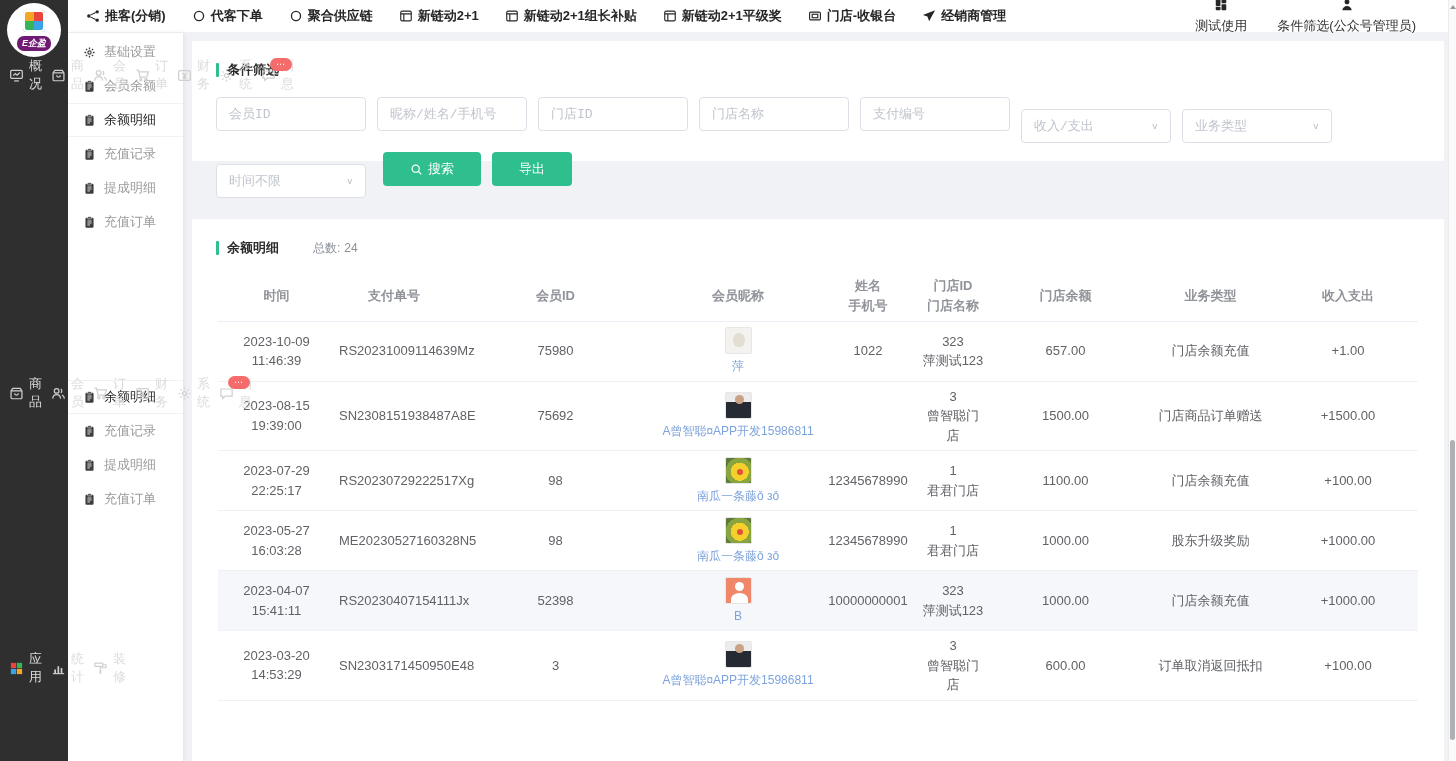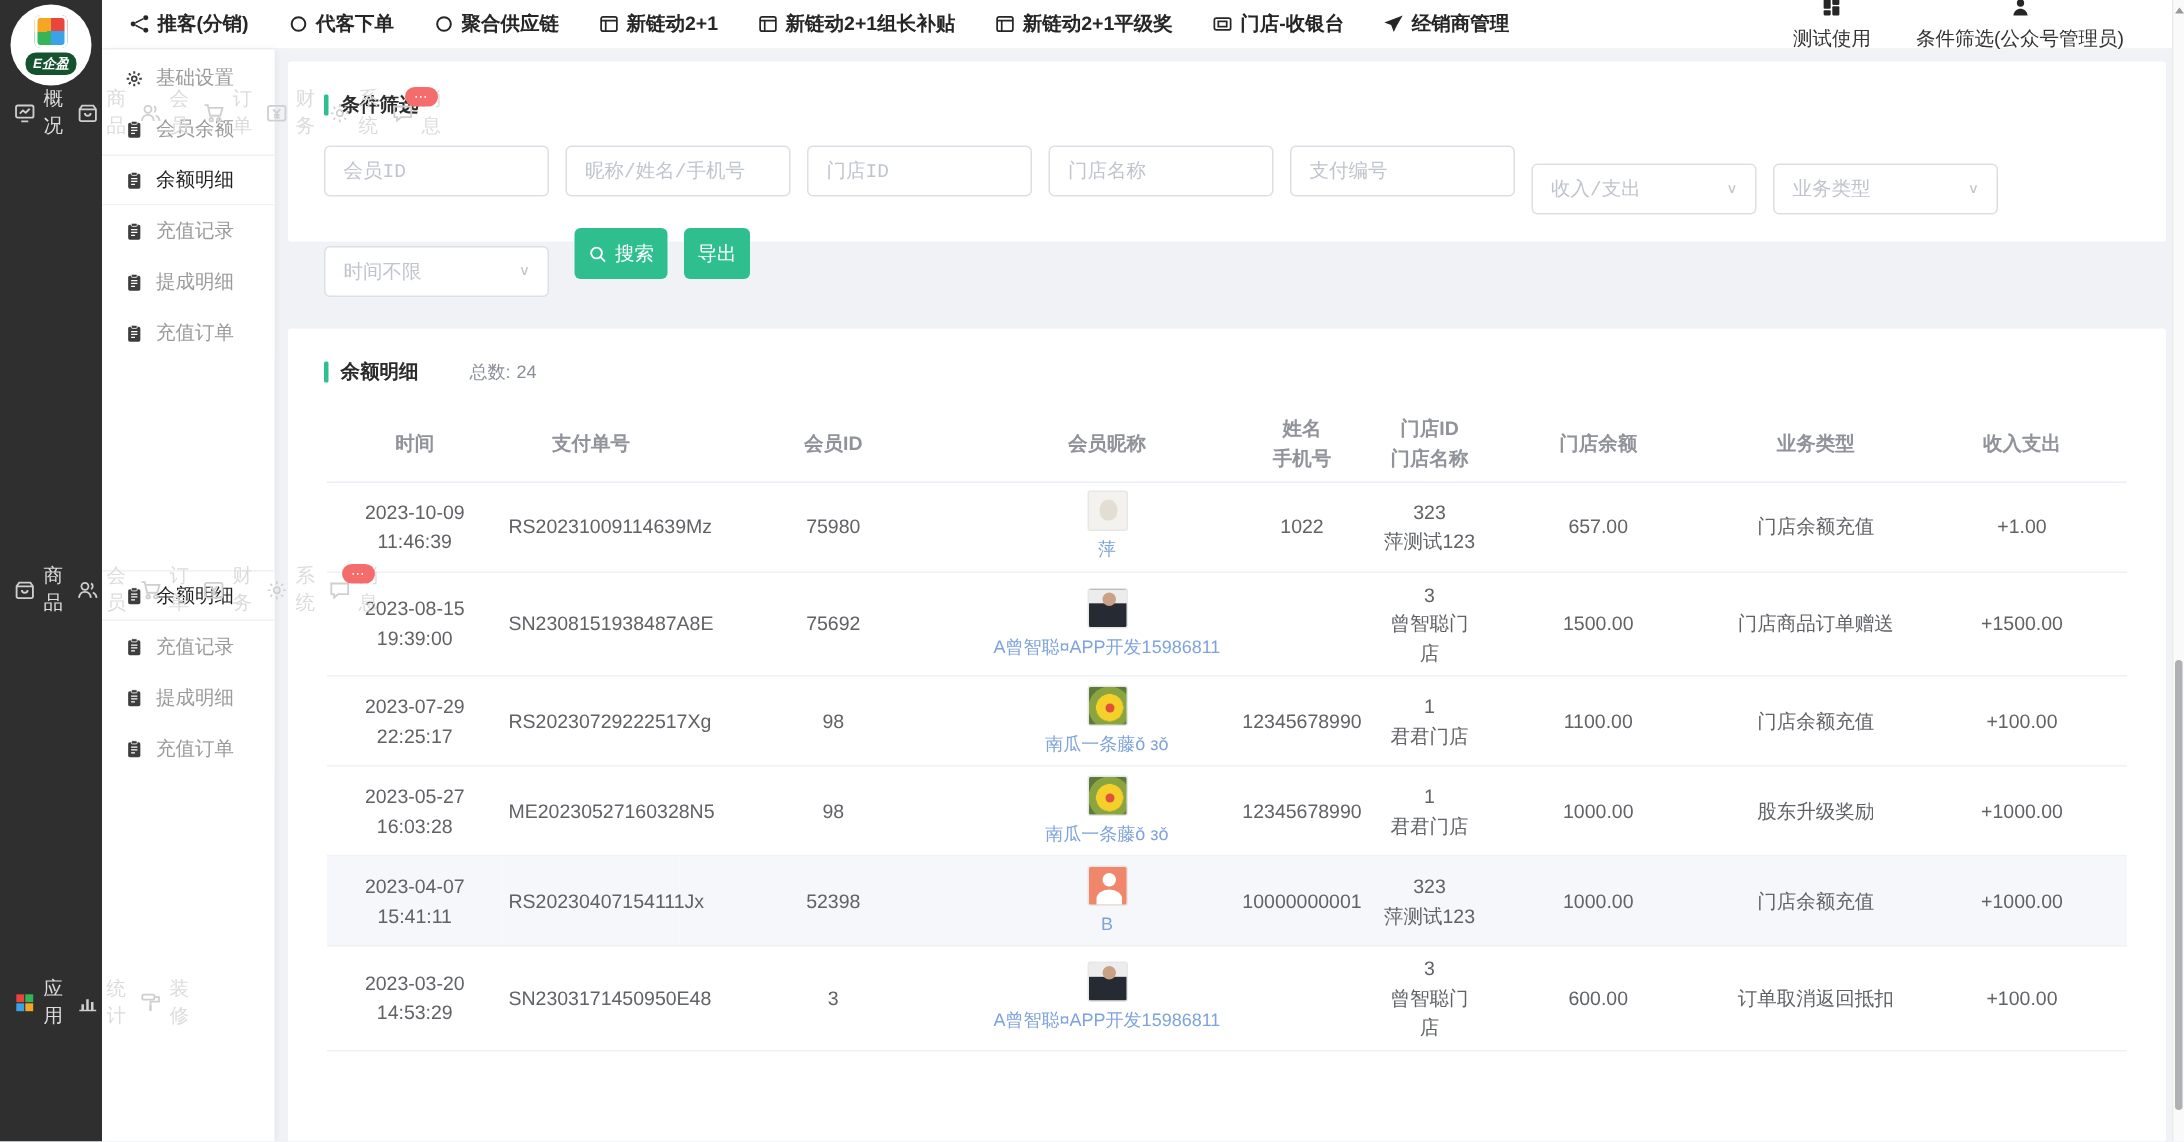--- a/index.html
+++ b/index.html
@@ -5,21 +5,21 @@
   * { margin:0; padding:0; box-sizing:border-box; }
   html,body { width:1456px; height:761px; overflow:hidden; font-family:"Liberation Sans","DejaVu Sans",sans-serif; background:#f0f2f5; position:relative; }
   svg { width:1em; height:1em; display:block; }
 
   
   .dark-sidebar { position:absolute; left:0; top:0; width:68px; height:100%; background:#2f2f2f; z-index:6; }
   .logo { position:absolute; left:7px; top:3px; width:54px; height:54px; background:#fff; border-radius:50%; z-index:7; text-align:center; }
   .logo-mark { width:22px; height:22px; margin:7px auto 0; border-radius:4px;
     background:conic-gradient(#e8453c 0 25%, #3aa3e8 25% 50%, #35b558 50% 75%, #f5a623 75%);
     box-shadow:inset 0 0 0 2px #fff; }
-  .logo-text { display:inline-block; margin-top:-3px; background:#14532d; color:#fff; font-size:9px; font-weight:bold; font-style:italic; border-radius:7px; padding:1px 5px; }
+  .logo-text { display:inline-block; margin-top:-3px; background:#701a75; color:#fff; font-size:9px; font-weight:bold; font-style:italic; border-radius:7px; padding:1px 5px; }
   .sb-group { position:absolute; left:0; width:68px; display:flex; }
   .sb-g1 { top:56px; } .sb-g2 { top:374px; } .sb-g3 { top:649px; }
   .sb-item { position:relative; display:flex; align-items:center; gap:5px; padding-left:9px; height:38px; color:#dcdcdc; font-size:13px; cursor:pointer; }
   .sb-icon { font-size:15px; color:#cfcfcf; flex:0 0 auto; }
   .sb-badge { position:absolute; top:2px; right:2px; background:#f56c6c; color:#fff; font-size:9px; line-height:13px; padding:0 6px; border-radius:8px; letter-spacing:1px; }
   .sb-badge:empty { display:none; }
 
   
   .submenu { position:absolute; left:68px; top:33px; bottom:0; width:115px; background:#fff; box-shadow:1px 0 5px rgba(0,0,0,.07); z-index:5; }
   .sm-group { position:absolute; left:0; right:0; }
@@ -46,21 +46,21 @@
   .sec-title { font-size:13px; font-weight:bold; color:#2b2b2b; }
   .sec-total { margin-left:34px; font-size:12px; color:#8a8f99; }
   .sec-total b { font-weight:normal; margin-left:4px;margin-top:40px; }
 
   .f-rows { padding:18px 24px 0; }
   .f-row { display:flex; gap:11px; margin-bottom:9px; }
   .f-field { width:150px; height:34px; border:1px solid #dcdfe6; border-radius:4px; display:flex; align-items:center; padding:0 12px; color:#c0c4cc; font-size:13px; background:#fff; cursor:text; }
   .f-field .chev { margin-left:auto; font-size:11px; color:#c0c4cc; transform:scaleY(.8); display:none; }
   .f-field.select { cursor:pointer;margin-top:12px; }
   .f-field.select .chev { display:block; }
-  .btn { height:34px; border:none; border-radius:4px; background:#2fbf8f; color:#fff; font-size:13px; display:flex; align-items:center; gap:5px; padding:0 9px; cursor:pointer; font-family:inherit; }
+  .btn { height:34px; border:none; border-radius:4px; background:#2fbf8f; color:#fff; font-size:13px; display:flex; align-items:center; gap:5px; padding:0 27px; cursor:pointer; font-family:inherit; }
   .btn .b-icon { font-size:13px; }
 
   table { width:calc(100% - 52px); margin:14px 26px 0; border-collapse:collapse; table-layout:fixed; }
   thead th { font-size:13px; color:#909399; font-weight:bold; height:50px; vertical-align:middle; text-align:center; white-space:pre-line; line-height:1.55; border-bottom:1px solid #ebeef5; }
   tbody td { text-align:center; font-size:13px; color:#606266; height:60px; border-bottom:1px solid #f0f1f4; vertical-align:middle; padding:5px 4px; line-height:1.5; }
   tbody tr.highlight { background:#f5f7fa; }
   .nick { color:#7ea3dc; font-size:12px; margin-top:3px; cursor:pointer; }
   .nick:empty { display:none; }
 
   .avatar { width:27px; height:27px; border:1px solid #e7e7e7; background:#f6f6f6; border-radius:2px; margin:0 auto; position:relative; overflow:hidden; }

